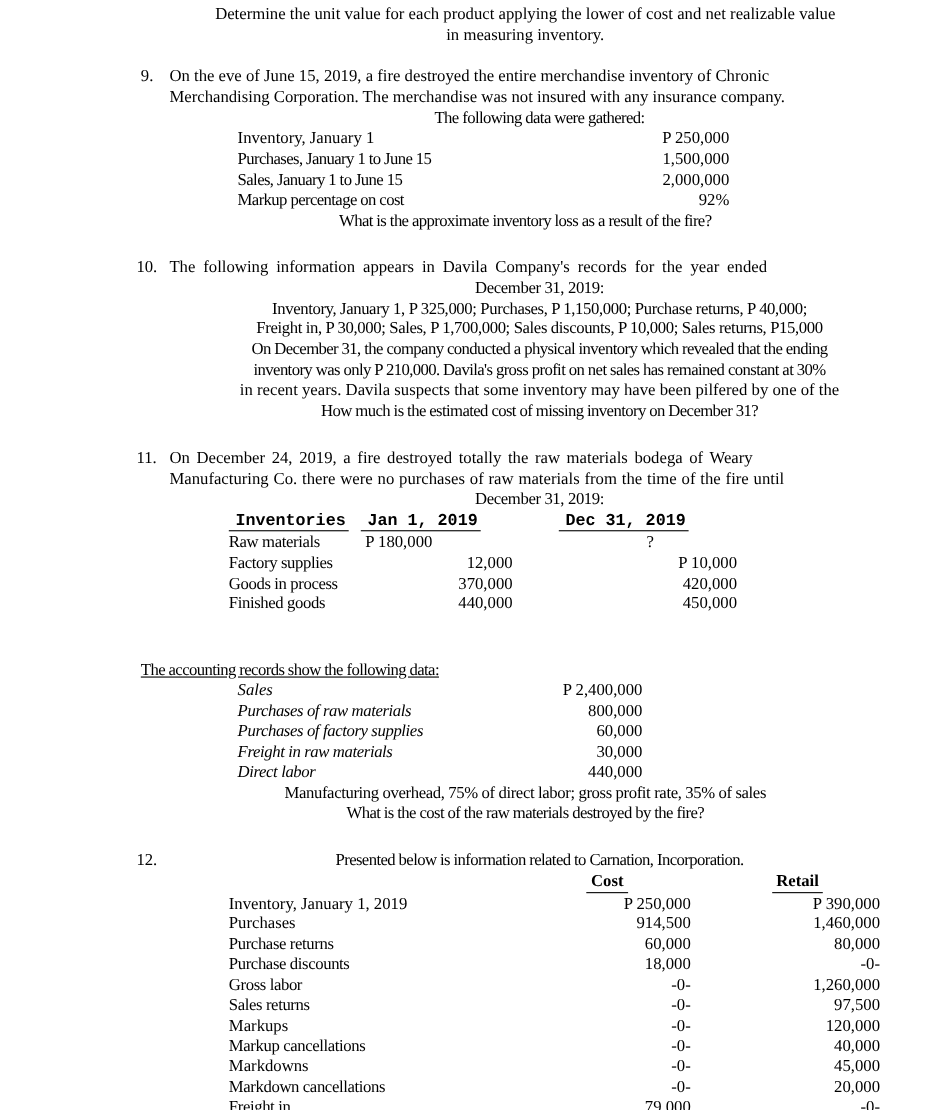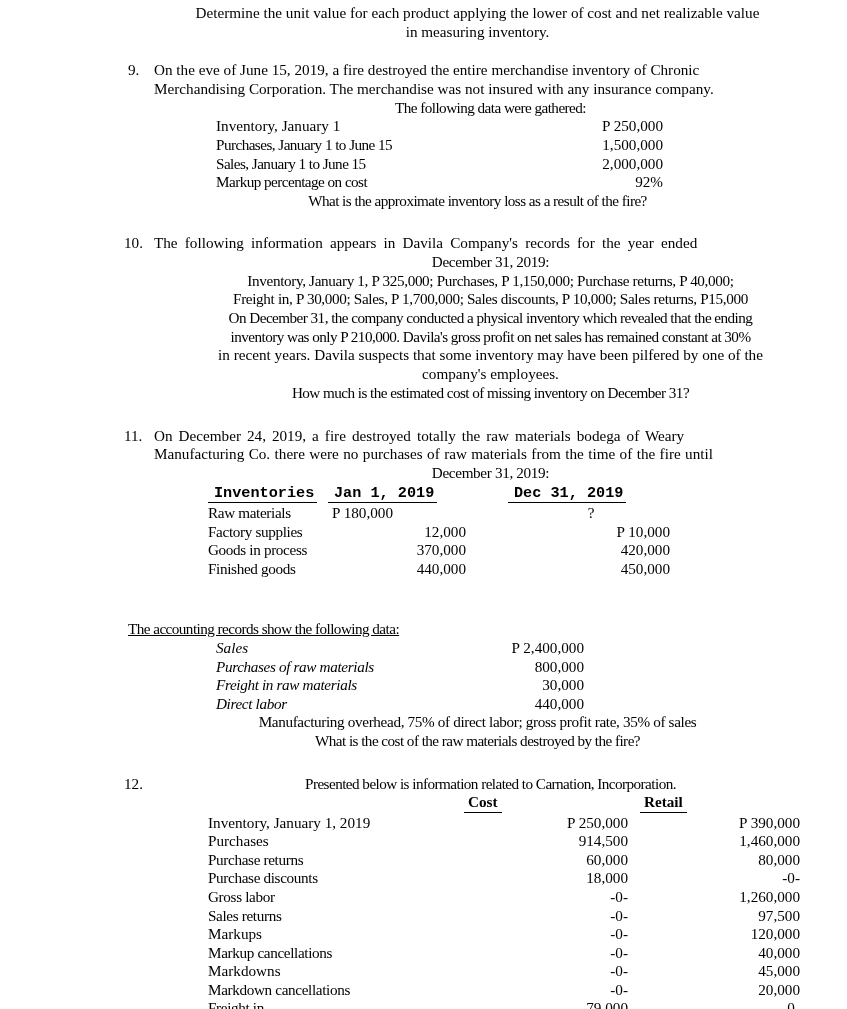--- a/index.html
+++ b/index.html
@@ -105,21 +105,21 @@
   .t12 { margin-left: 54px; }
   .t12 td.lbl { width: 256px; }
   .t12 td.c1  { width: 164px; }
   .t12 td.c2  { width: 160px; }
   .t12 th { padding: 0 0 1px 0; font-weight: bold; }
   .t12 th .hd {
     display: inline-block;
     border-bottom: 1.4px solid #000;
     padding: 0 4px;
   }
-  .t12 th.h1, .t12 th.h2 { }
+  .t12 th.h1, .t12 th.h2 { text-align: center; }
 </style>
 </head>
 <body>
 
 <div class="page">
   <div class="body-col">
 
     <div class="para">
       <div class="plain-line">Determine the unit value for each product applying the lower of cost and net realizable value</div>
       <div class="plain-line">in measuring inventory.</div>
@@ -161,21 +161,20 @@
 
     <div class="item">
       <span class="num wide">10.</span>
       <div class="plain-line" style="text-align:justify; word-spacing:3.4px">The following information appears in Davila Company's records for the year ended</div>
       <div class="plain-line tight">December 31, 2019:</div>
       <div class="plain-line tight">Inventory, January 1, P 325,000; Purchases, P 1,150,000; Purchase returns, P 40,000;</div>
       <div class="plain-line tight">Freight in, P 30,000; Sales, P 1,700,000; Sales discounts, P 10,000; Sales returns, P15,000</div>
       <div class="plain-line tighter">On December 31, the company conducted a physical inventory which revealed that the ending</div>
       <div class="plain-line tighter">inventory was only P 210,000. Davila's gross profit on net sales has remained constant at 30%</div>
       <div class="plain-line">in recent years. Davila suspects that some inventory may have been pilfered by one of the</div>
-      <div class="plain-line">company's employees.</div>
       <div class="plain-line tighter">How much is the estimated cost of missing inventory on December 31?</div>
     </div>
 
     <div class="gap-24"></div>
 
     <div class="item">
       <span class="num wide">11.</span>
       <div class="plain-line" style="text-align:justify; word-spacing:2.2px">On December 24, 2019, a fire destroyed totally the raw materials bodega of Weary</div>
       <div class="plain-line" style="text-align:justify; word-spacing:0.6px">Manufacturing Co. there were no purchases of raw materials from the time of the fire until</div>
       <div class="plain-line tight">December 31, 2019:</div>
@@ -220,20 +219,24 @@
 
       <table class="fig t11b">
         <tbody>
             <tr>
           <td class="lbl">Sales</td>
           <td class="val">P 2,400,000</td>
         </tr>
         <tr>
           <td class="lbl tight">Purchases of raw materials</td>
           <td class="val">800,000</td>
+        </tr>
+        <tr>
+          <td class="lbl tight">Purchases of factory supplies</td>
+          <td class="val">60,000</td>
         </tr>
         <tr>
           <td class="lbl tight">Freight in raw materials</td>
           <td class="val">30,000</td>
         </tr>
         <tr>
           <td class="lbl tight">Direct labor</td>
           <td class="val">440,000</td>
         </tr>
       </tbody>

